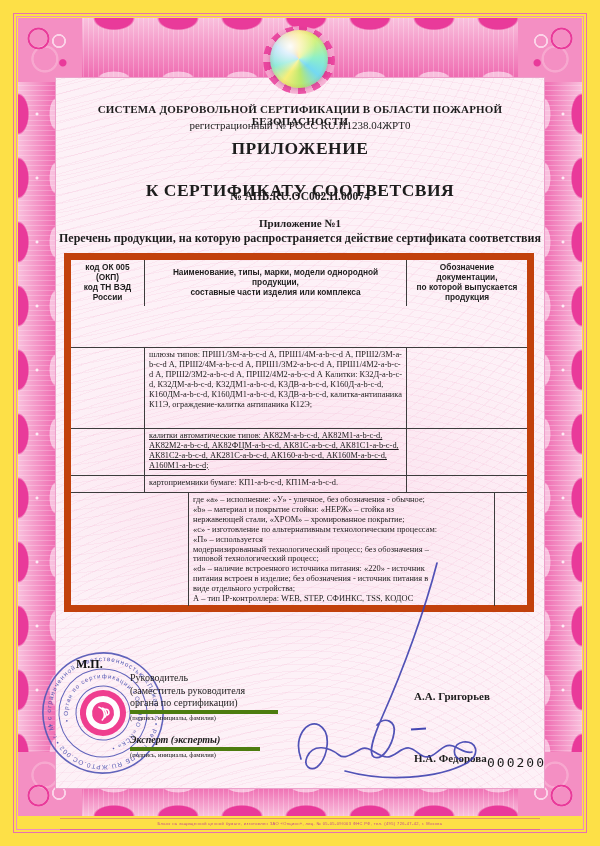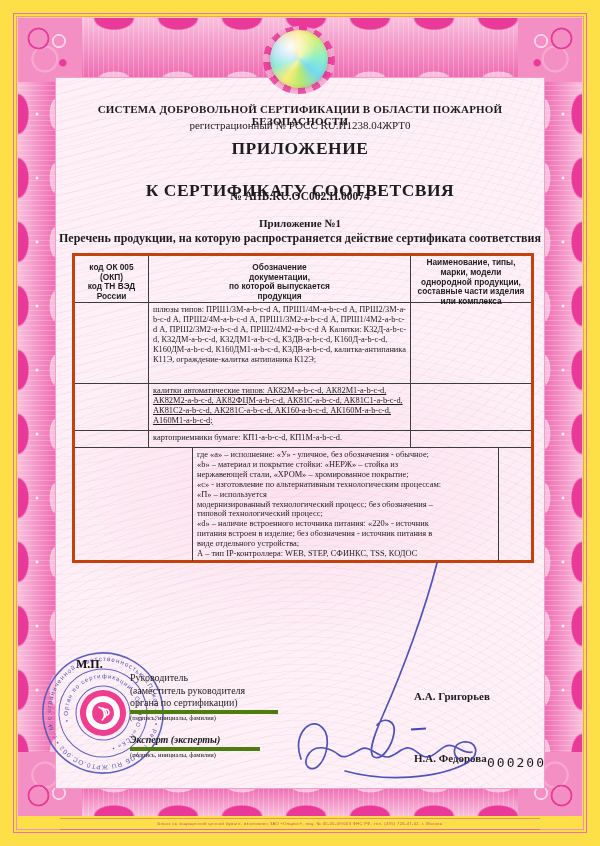--- a/index.html
+++ b/index.html
@@ -70,28 +70,28 @@
   .b{font-weight:bold;}
   .sys{top:103px;font-size:11px;letter-spacing:.2px;}
   .reg{top:119px;font-size:11px;}
   .t1{top:138px;font-size:17.5px;letter-spacing:.5px;}
   .t2{top:160px;font-size:17.5px;letter-spacing:.5px;margin-top:20px;}
   .num{top:190px;font-size:11.5px;}
   .annex{top:217px;font-size:11px;}
   .annex-sub{top:231px;font-size:12px;}
 
   
-  .tbl{position:absolute;left:72px;top:253px;width:456px;border:3px solid #c2410c;background:rgba(255,255,255,.0);}
+  .tbl{position:absolute;left:64px;top:253px;width:456px;border:7px solid #c2410c;background:rgba(255,255,255,.0);}
   .trow{display:grid;grid-template-columns:73px 262px 121px;border-top:1px solid #3c3c3c;}
   .trow:first-child{border-top:none;}
   .tc{border-left:1px solid #3c3c3c;padding:2px 4px;font-size:8.4px;line-height:1.18;}
   .tc:first-child{border-left:none;}
   .thead .tc{font-family:"Liberation Sans", sans-serif;font-weight:bold;text-align:center;
              display:flex;align-items:center;justify-content:center;white-space:pre-line;font-size:8.3px;}
-  .h-head{height:46px;} .h-r1{height:80px;} .h-r2{height:46px;text-decoration:underline;} .h-r3{height:16px;} .h-r4{height:112px;gap:44px;}
+  .h-head{height:46px;} .h-r1{height:80px;margin-top:41px;} .h-r2{height:46px;text-decoration:underline;} .h-r3{height:16px;} .h-r4{height:112px;gap:44px;}
   .pre{white-space:pre-line;}
 
   
   .sig-label{position:absolute;left:130px;font-size:10px;line-height:1.25;}
   .uline{border-bottom:4px solid #4d7c0f;display:inline-block;}
   .note{font-size:6.5px;color:#222;}
   .name{position:absolute;font-size:11px;font-weight:bold;}
   .mp{position:absolute;left:76px;top:657px;font-size:12px;font-weight:bold;color:#111;}
   .serial{position:absolute;left:487px;top:755px;font-family:"DejaVu Sans Mono", monospace;
           font-size:13px;letter-spacing:2px;color:#1a1a1a;}
@@ -133,26 +133,26 @@
   <div class="abs ctr b num">№ АПБ.RU.ОС002.Н.00074</div>
   <div class="abs ctr b annex">Приложение №1</div>
   <div class="abs ctr b annex-sub">Перечень продукции, на которую распространяется действие сертификата соответствия</div>
 
   <div class="tbl">
     <div class="trow thead h-head">
       <div class="tc">код ОК 005
 (ОКП)
 код ТН ВЭД
 России</div>
+      <div class="tc">Наименование, типы, марки, модели однородной продукции,
+составные части изделия или комплекса</div>
       <div class="tc">Обозначение
 документации,
 по которой выпускается
 продукция</div>
-      <div class="tc">Наименование, типы, марки, модели однородной продукции,
-составные части изделия или комплекса</div>
     </div>
     <div class="trow h-r1">
       <div class="tc"></div>
       <div class="tc">шлюзы типов: ПРШ1/3М-a-b-c-d А,  ПРШ1/4М-a-b-c-d А, ПРШ2/3М-a-b-c-d А, ПРШ2/4М-a-b-c-d А, ПРШ1/3М2-a-b-c-d А, ПРШ1/4М2-a-b-c-d А, ПРШ2/3М2-a-b-c-d А, ПРШ2/4М2-a-b-c-d А Калитки: К32Д-a-b-c-d, К32ДМ-a-b-c-d, К32ДМ1-a-b-c-d, К3ДВ-a-b-c-d, К160Д-a-b-c-d, К160ДМ-a-b-c-d, К160ДМ1-a-b-c-d, К3ДВ-a-b-c-d, калитка-антипаника К11Э, ограждение-калитка антипаника К12Э;</div>
       <div class="tc"></div>
     </div>
     <div class="trow h-r2">
       <div class="tc"></div>
       <div class="tc">калитки автоматические типов: АК82М-a-b-c-d, АК82М1-a-b-c-d, АК82М2-a-b-c-d, АК82ФЦМ-a-b-c-d, АК81С-a-b-c-d, АК81С1-a-b-c-d, АК81С2-a-b-c-d, АК281С-a-b-c-d, АК160-a-b-c-d, АК160М-a-b-c-d, А160М1-a-b-c-d;</div>
       <div class="tc"></div>

